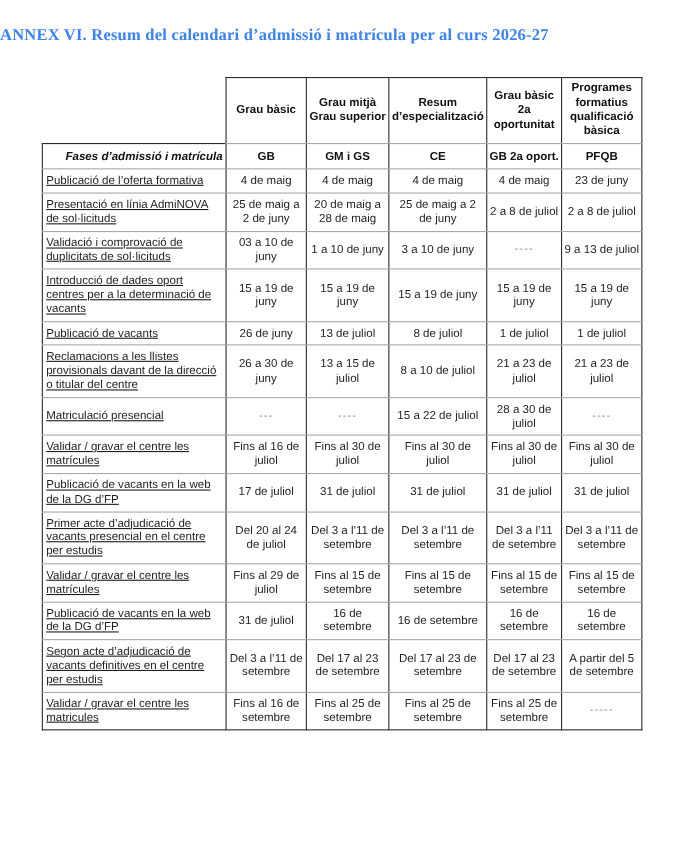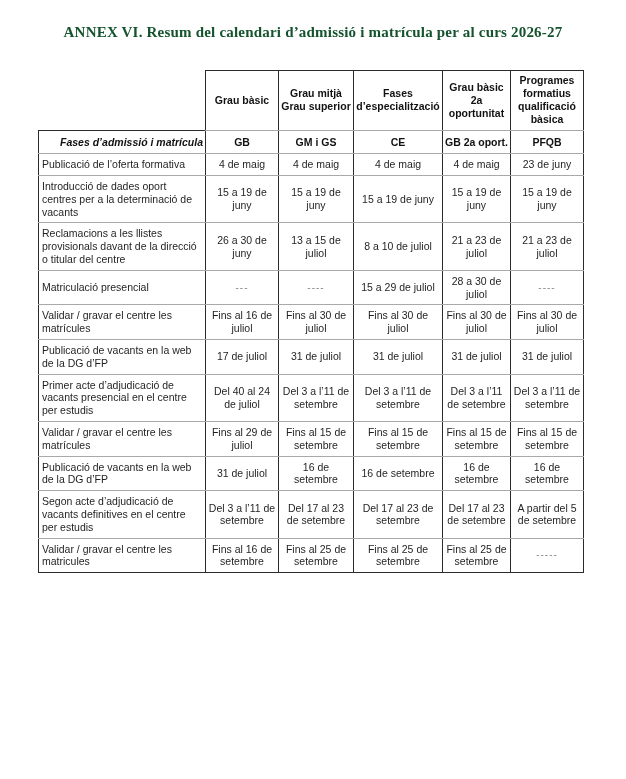--- a/index.html
+++ b/index.html
@@ -14,25 +14,25 @@
   }
   .page {
     position: relative;
     width: 626px;
     height: 779px;
     overflow: hidden;
     background: #ffffff;
   }
   .title {
     padding-top: 24px;
-    text-align: center;
+    text-align: left;
     font-family: "Liberation Serif", serif;
     font-weight: bold;
     font-size: 15px;
-    color: #14532d;
+    color: #3b82f6;
     letter-spacing: 0.2px;
   }
   .table-wrap {
     position: absolute;
     left: 38px;
     top: 70px;
   }
   table {
     border-collapse: collapse;
     table-layout: fixed;
@@ -62,28 +62,29 @@
   }
   thead tr.groups th.blank {
     border: none;
     background: #ffffff;
   }
   thead tr.codes th {
     border-top: 1.6px solid #2b2b2b;
     padding: 5px 2px;
   }
   thead tr.codes th.fases {
-    text-align: right;
+    text-align: center;
     font-style: italic;
     padding-left: 20px;
   }
   tbody td.label {
     text-align: left;
     padding-left: 3px;
     padding-right: 2px;
+    text-decoration: underline;
   }
   tbody td.val {
     text-align: center;
   }
   tbody td.dash {
     color: #8a8a8a;
     letter-spacing: 1px;
     font-size: 10px;
   }
   tbody tr:last-child td {
@@ -106,21 +107,21 @@
         <col style="width:89px">
         <col style="width:68px">
         <col style="width:73px">
       </colgroup>
       <thead>
         <tr class="groups">
           <th class="blank"></th>
           <th>Grau bàsic</th>
           <th>Grau mitjà
 Grau superior</th>
-          <th>Fases
+          <th>Resum
 d’especialització</th>
           <th>Grau bàsic 2a
 oportunitat</th>
           <th>Programes
 formatius
 qualificació
 bàsica</th>
         </tr>
         <tr class="codes">
           <th class="fases">Fases d’admissió i matrícula</th>
@@ -134,40 +135,64 @@
       <tbody>
           <tr>
             <td class="label">Publicació de l’oferta formativa</td>
             <td class="val">4 de maig</td>
             <td class="val">4 de maig</td>
             <td class="val">4 de maig</td>
             <td class="val">4 de maig</td>
             <td class="val">23 de juny</td>
           </tr>
           <tr>
+            <td class="label">Presentació en línia AdmiNOVA de sol·licituds</td>
+            <td class="val">25 de maig a 2 de juny</td>
+            <td class="val">20 de maig a 28 de maig</td>
+            <td class="val">25 de maig a 2 de juny</td>
+            <td class="val">2 a 8 de juliol</td>
+            <td class="val">2 a 8 de juliol</td>
+          </tr>
+          <tr>
+            <td class="label">Validació i comprovació de duplicitats de sol·licituds</td>
+            <td class="val">03 a 10 de juny</td>
+            <td class="val">1 a 10 de juny</td>
+            <td class="val">3 a 10 de juny</td>
+            <td class="val dash">----</td>
+            <td class="val">9 a 13 de juliol</td>
+          </tr>
+          <tr>
             <td class="label">Introducció de dades oport centres per a la determinació de vacants</td>
             <td class="val">15 a 19 de juny</td>
             <td class="val">15 a 19 de juny</td>
             <td class="val">15 a 19 de juny</td>
             <td class="val">15 a 19 de juny</td>
             <td class="val">15 a 19 de juny</td>
+          </tr>
+          <tr>
+            <td class="label">Publicació de vacants</td>
+            <td class="val">26 de juny</td>
+            <td class="val">13 de juliol</td>
+            <td class="val">8 de juliol</td>
+            <td class="val">1 de juliol</td>
+            <td class="val">1 de juliol</td>
           </tr>
           <tr>
             <td class="label">Reclamacions a les llistes provisionals davant de la direcció o titular del centre</td>
             <td class="val">26 a 30 de juny</td>
             <td class="val">13 a 15 de juliol</td>
             <td class="val">8 a 10 de juliol</td>
             <td class="val">21 a 23 de juliol</td>
             <td class="val">21 a 23 de juliol</td>
           </tr>
           <tr>
             <td class="label">Matriculació presencial</td>
             <td class="val dash">---</td>
             <td class="val dash">----</td>
-            <td class="val">15 a 29 de juliol</td>
+            <td class="val">15 a 22 de juliol</td>
             <td class="val">28 a 30 de juliol</td>
             <td class="val dash">----</td>
           </tr>
           <tr>
             <td class="label">Validar / gravar el centre les matrícules</td>
             <td class="val">Fins al 16 de juliol</td>
             <td class="val">Fins al 30 de juliol</td>
             <td class="val">Fins al 30 de juliol</td>
             <td class="val">Fins al 30 de juliol</td>
             <td class="val">Fins al 30 de juliol</td>
@@ -175,21 +200,21 @@
           <tr>
             <td class="label">Publicació de vacants en la web de la DG d’FP</td>
             <td class="val">17 de juliol</td>
             <td class="val">31 de juliol</td>
             <td class="val">31 de juliol</td>
             <td class="val">31 de juliol</td>
             <td class="val">31 de juliol</td>
           </tr>
           <tr>
             <td class="label">Primer acte d’adjudicació de vacants presencial en el centre per estudis</td>
-            <td class="val">Del 40 al 24 de juliol</td>
+            <td class="val">Del 20 al 24 de juliol</td>
             <td class="val">Del 3 a l’11 de setembre</td>
             <td class="val">Del 3 a l’11 de setembre</td>
             <td class="val">Del 3 a l’11 de setembre</td>
             <td class="val">Del 3 a l’11 de setembre</td>
           </tr>
           <tr>
             <td class="label">Validar / gravar el centre les matrícules</td>
             <td class="val">Fins al 29 de juliol</td>
             <td class="val">Fins al 15 de setembre</td>
             <td class="val">Fins al 15 de setembre</td>

